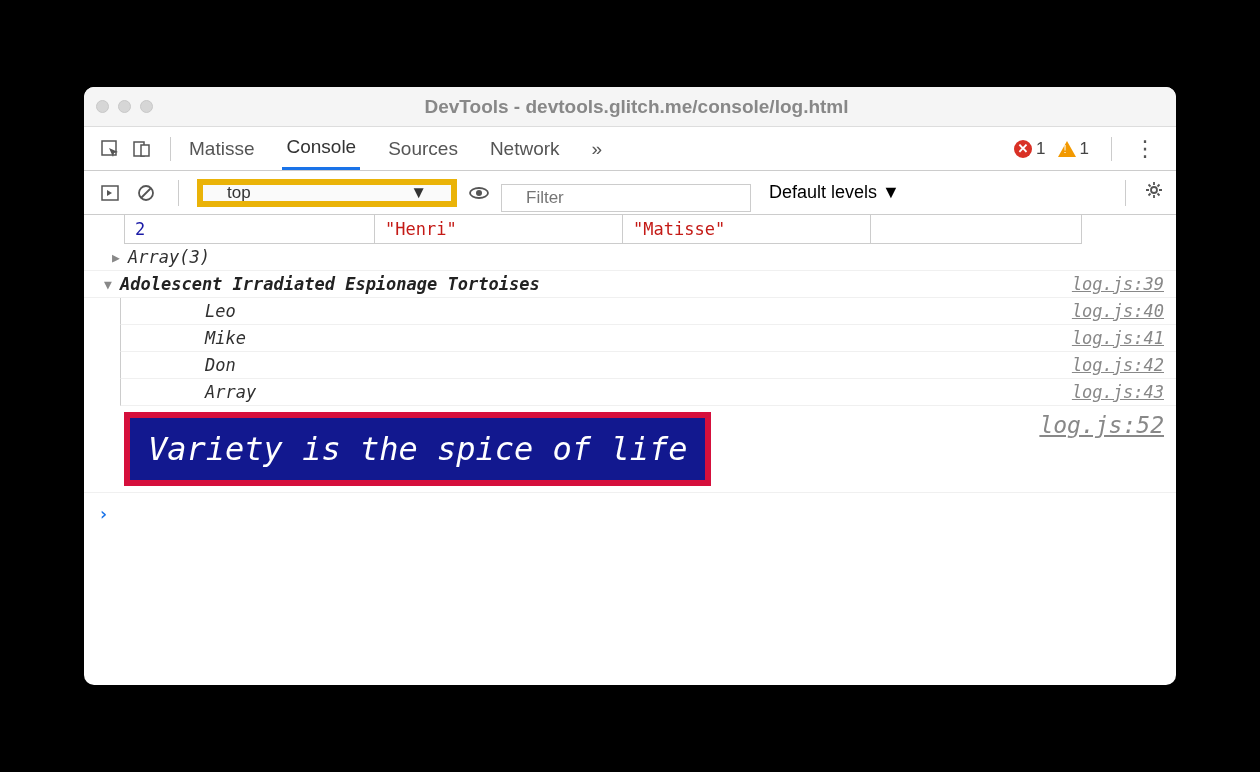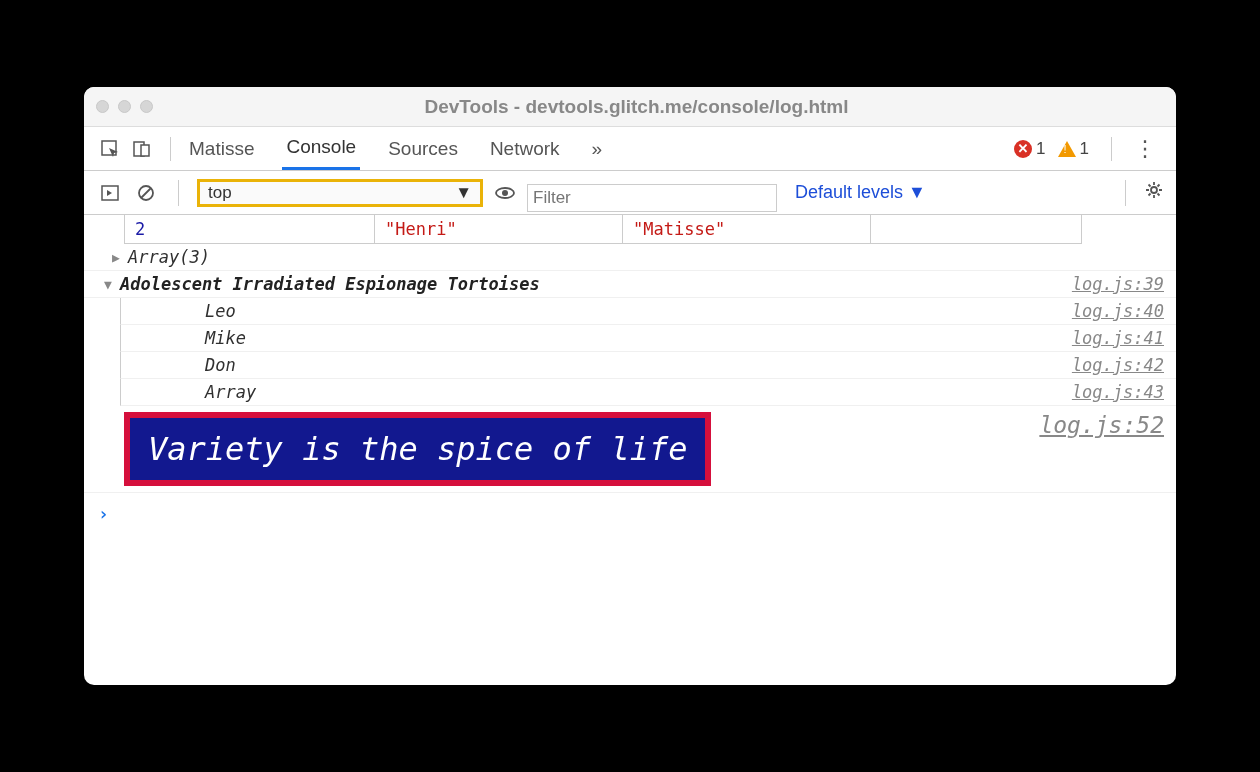--- a/index.html
+++ b/index.html
@@ -141,41 +141,41 @@
       display: flex;
       align-items: center;
       padding: 0 12px;
       border-bottom: 1px solid #ccc;
       gap: 8px;
     }
     .context-select {
       display: flex;
       align-items: center;
       justify-content: space-between;
-      width: 286px;
+      width: 260px;
       height: 28px;
-      border: 3px solid #eab308;
+      border: 6px solid #eab308;
       background: #fafafa;
-      padding: 0 8px;
+      padding: 0 24px;
       font-size: 17px;
       color: #333;
       cursor: pointer;
     }
     .filter-input {
       width: 250px;
       height: 28px;
       border: 1px solid #ccc;
-      padding: 0 5px;
+      padding: 0 24px;
       font-size: 17px;
       color: #888;
       margin-top: 11px;
     }
     .levels {
       font-size: 18px;
-      color: #1d4ed8;
+      color: #000000;
       cursor: pointer;
       margin-left: 10px;
     }
     .gear {
       font-size: 20px;
       color: #555;
       cursor: pointer;
     }
     .console {
       flex: 1;

